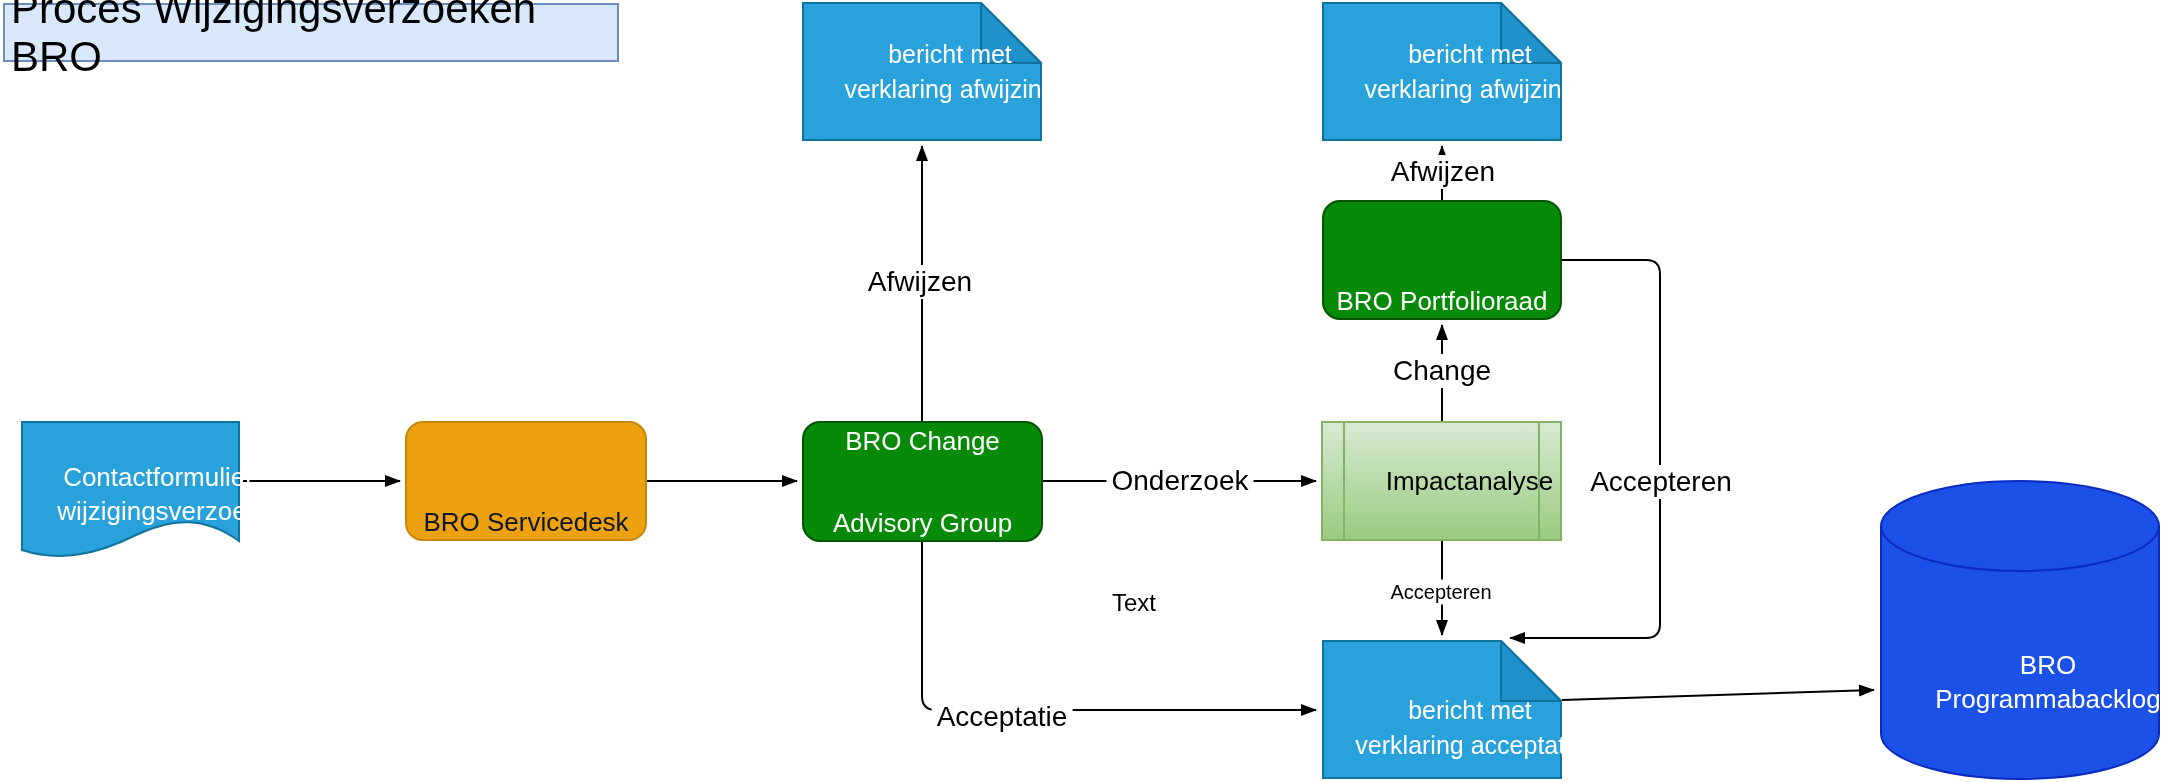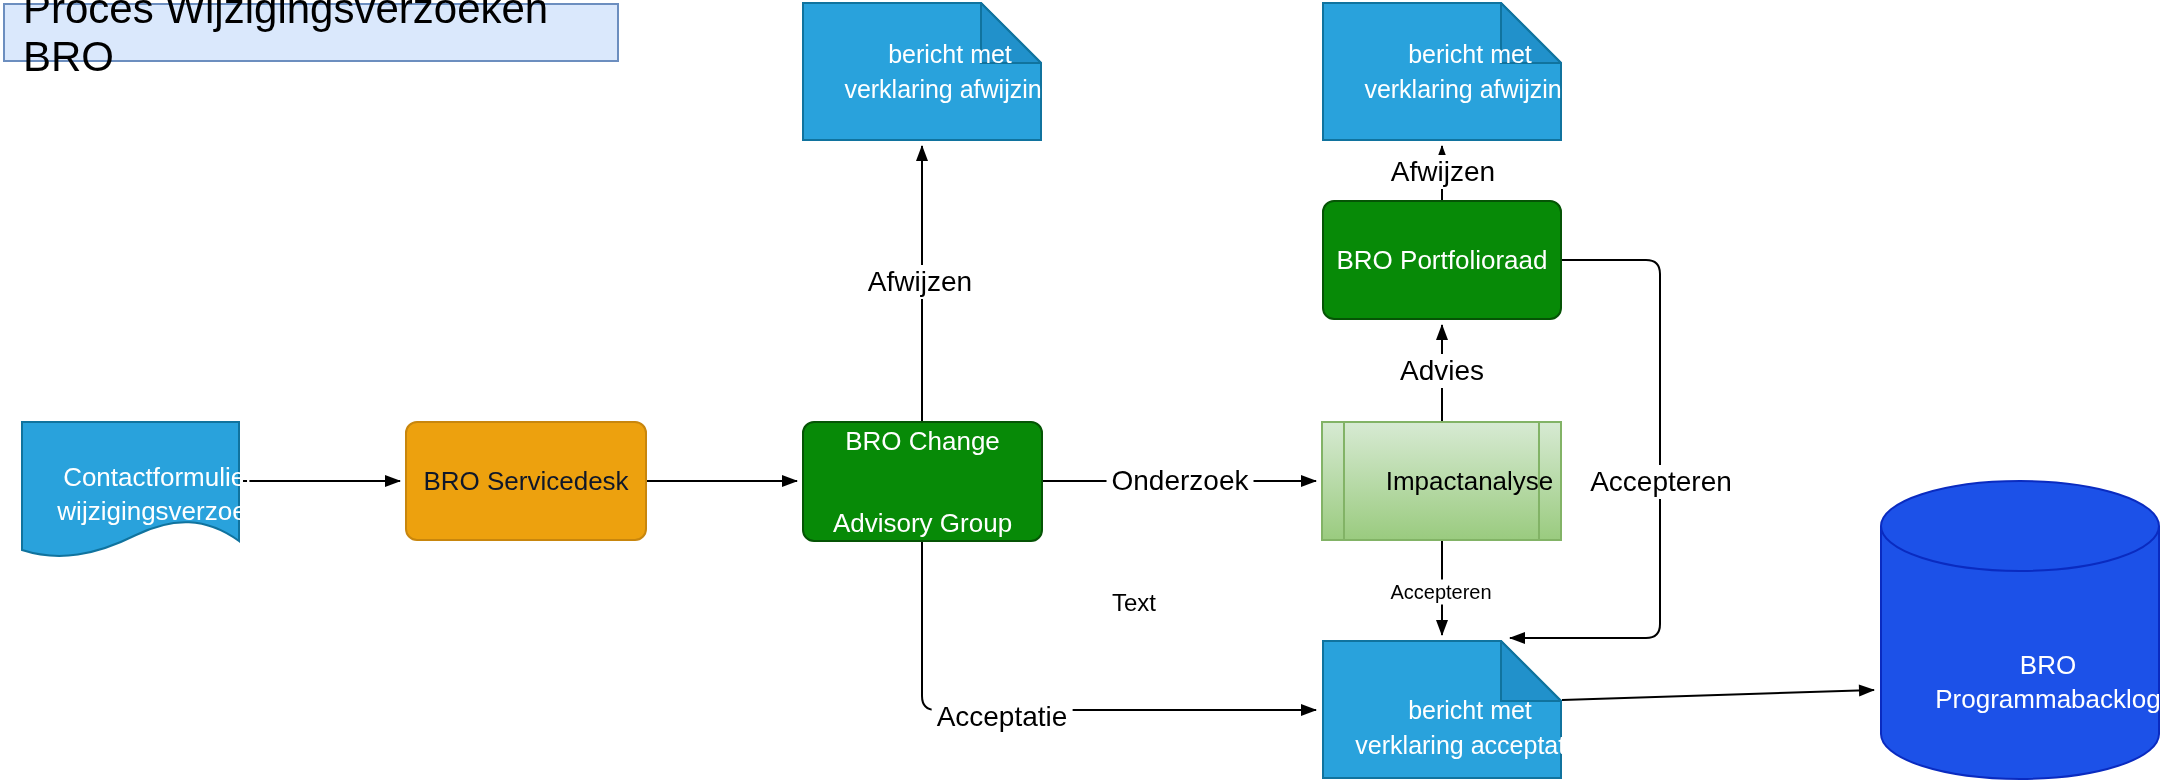--- a/index.html
+++ b/index.html
@@ -3,33 +3,33 @@
 <meta charset="utf-8">
 <style>
   html,body{margin:0;padding:0;background:#fff;}
   .canvas{
     position:relative;width:2162px;height:782px;background:#ffffff;
     font-family:"Liberation Sans", sans-serif;overflow:hidden;
   }
   svg.edge-layer{position:absolute;left:0;top:0;z-index:1;}
   .node{position:absolute;z-index:2;box-sizing:border-box;}
   .flex-center{display:flex;flex-direction:column;align-items:center;justify-content:center;text-align:center;}
-  .rounded{border-radius:12px;border-style:solid;border-width:2px;}
+  .rounded{border-radius:18px;border-style:solid;border-width:2px;justify-content:flex-end;}
   .shape-label{font-size:26px;line-height:34px;}
   .white-text{color:#ffffff;}
   .black-text{color:#000000;}
   .svg-node{position:absolute;z-index:2;}
   .svg-node .overlay{
     position:absolute;left:0;top:0;width:100%;height:100%;z-index:3;
     display:flex;flex-direction:column;align-items:center;justify-content:center;text-align:center;padding-left:28px;
   }
   .title-box{
     position:absolute;left:3px;top:3px;width:616px;height:59px;z-index:2;
     border:2px solid;box-sizing:border-box;display:flex;align-items:center;
-    padding-left:18px;font-size:42px;
+    padding-left:6px;font-size:42px;
   }
   .edge-label{
     position:absolute;z-index:4;transform:translate(-50%,-50%);
     background:#ffffff;padding:1px 5px;font-size:28px;white-space:nowrap;color:#000;
   }
   .edge-label.small{font-size:20px;}
   .edge-label.mid{font-size:24px;}
 </style>
 </head>
 <body>
@@ -139,21 +139,21 @@
     <div class="overlay shape-label white-text" style="padding-top:52px;">
       <span>BRO</span>
       <span>Programmabacklog</span>
     </div>
   </div>
 
   <div class="edge-label" style="left:920px;top:282px;">Afwijzen</div>
 
   <div class="edge-label" style="left:1180px;top:481px;">Onderzoek</div>
 
-  <div class="edge-label" style="left:1442px;top:371px;">Advies</div>
+  <div class="edge-label" style="left:1442px;top:371px;">Change</div>
 
   <div class="edge-label" style="left:1443px;top:172px;">Afwijzen</div>
 
   <div class="edge-label" style="left:1661px;top:482px;">Accepteren</div>
 
   <div class="edge-label small" style="left:1441px;top:592px;">Accepteren</div>
 
   <div class="edge-label" style="left:1002px;top:717px;">Acceptatie</div>
 
   <div class="edge-label mid" style="left:1098px;top:603px;margin-left:36px;">Text</div>

